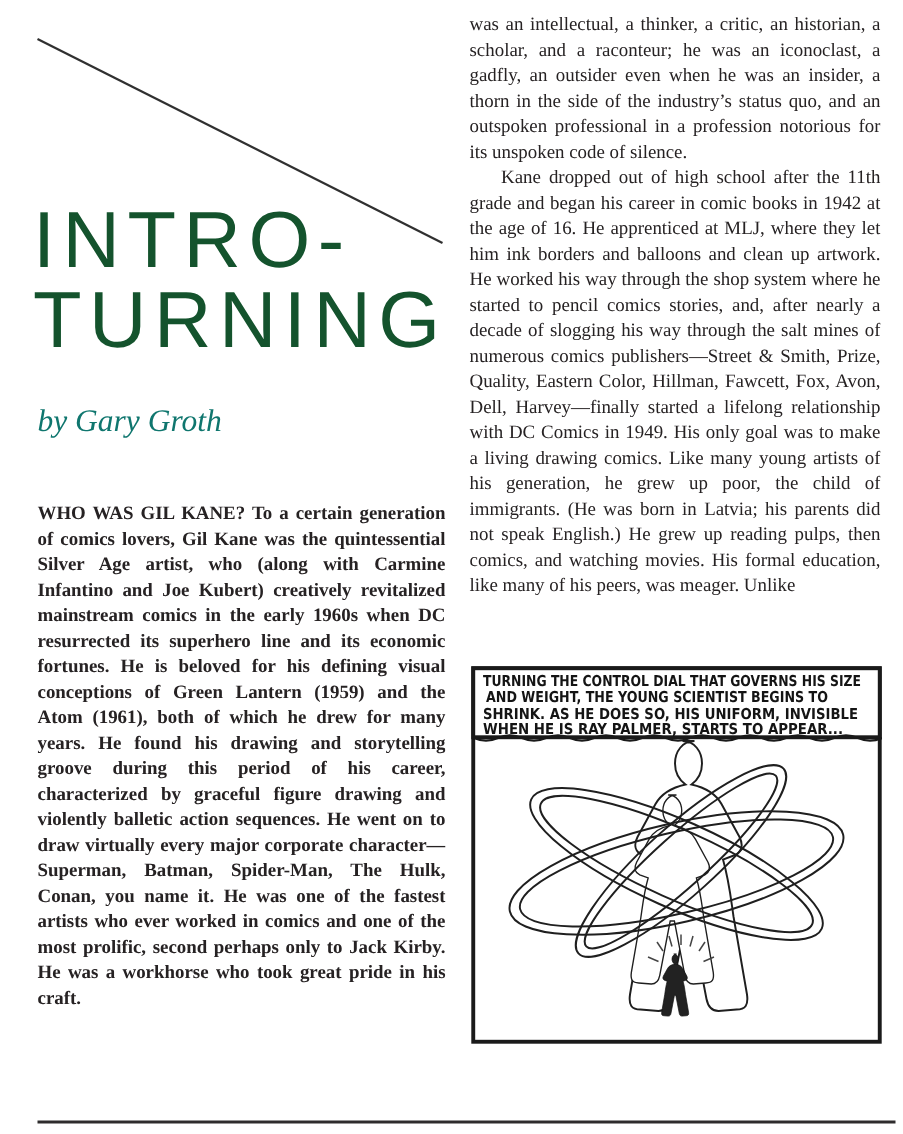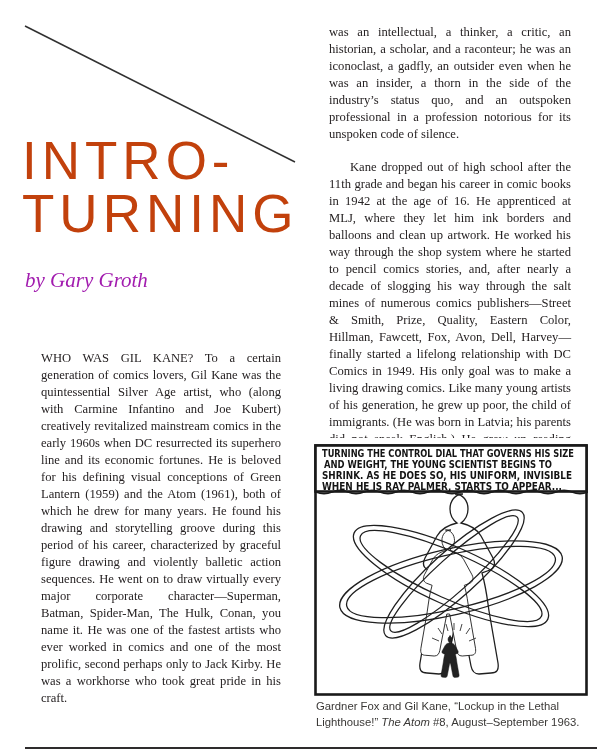--- a/index.html
+++ b/index.html
@@ -11,37 +11,37 @@
     color:#262223;
     overflow:hidden;
   }
   .diag{position:absolute;left:0;top:0;pointer-events:none;}
   .chapter-title{
     position:absolute;left:22px;top:134px;
     font-family:"Liberation Sans", sans-serif;
     font-weight:300;
     font-size:53px;line-height:53px;
     letter-spacing:5px;
-    color:#c2410c;
+    color:#14532d;
   }
   .byline{
     position:absolute;left:25px;top:268px;
     font-family:"Liberation Serif", serif;
     font-style:italic;
-    font-size:21px;color:#a21caf;
+    font-size:21px;color:#0f766e;
   }
   .col{
     position:absolute;
     text-align:justify;
     font-size:12.6px;line-height:17px;
     overflow:hidden;
   }
-  .col p{margin:16px;}
+  .col p{margin:0;}
   .col p.indent{text-indent:21px;}
-  .col-left{left:25px;top:334px;width:272px;height:411px;}
+  .col-left{left:25px;top:334px;width:272px;height:411px;font-weight:bold;}
   .col-right{left:313px;top:8px;width:274px;height:430px;}
   .comic-panel{position:absolute;left:314px;top:444px;}
   .comic-caption-text{
     font-family:"DejaVu Sans", sans-serif;
     font-weight:bold;
     fill:#141414;
   }
   .figcap{
     position:absolute;left:316px;top:699px;width:264px;
     font-family:"Liberation Sans", sans-serif;
@@ -122,19 +122,16 @@
     <g>
       <rect x="1.5" y="1.5" width="271" height="46" fill="#ffffff" stroke="#1a1a1a" stroke-width="2.6"></rect>
       <path d="M2,48 q8,3.5 16,0 t16,0 t16,0 t16,0 t16,0 t16,0 t16,0 t16,0 t16,0 t16,0 t16,0 t16,0 t16,0 t16,0 t16,0 t16,0 t16,0" fill="none" stroke="#1a1a1a" stroke-width="1.6"></path>
       <text class="comic-caption-text" x="8" y="13" font-size="10" textLength="252" lengthAdjust="spacingAndGlyphs">TURNING THE CONTROL DIAL THAT GOVERNS HIS SIZE</text>
       <text class="comic-caption-text" x="10" y="24" font-size="10" textLength="228" lengthAdjust="spacingAndGlyphs">AND WEIGHT, THE YOUNG SCIENTIST BEGINS TO</text>
       <text class="comic-caption-text" x="8" y="35" font-size="10" textLength="250" lengthAdjust="spacingAndGlyphs">SHRINK. AS HE DOES SO, HIS UNIFORM, INVISIBLE</text>
       <text class="comic-caption-text" x="8" y="45.5" font-size="10" textLength="240" lengthAdjust="spacingAndGlyphs">WHEN HE IS RAY PALMER, STARTS TO APPEAR...</text>
     </g>
   </svg>
 
-  <div class="figcap">
-    <span>Gardner Fox and Gil Kane, “Lockup in the Lethal Lighthouse!” </span><span class="it">The Atom</span><span> #8, August–September 1963.</span>
-  </div>
 
   <div class="bottom-rule"></div>
 
 </div>
 
 </body></html>

